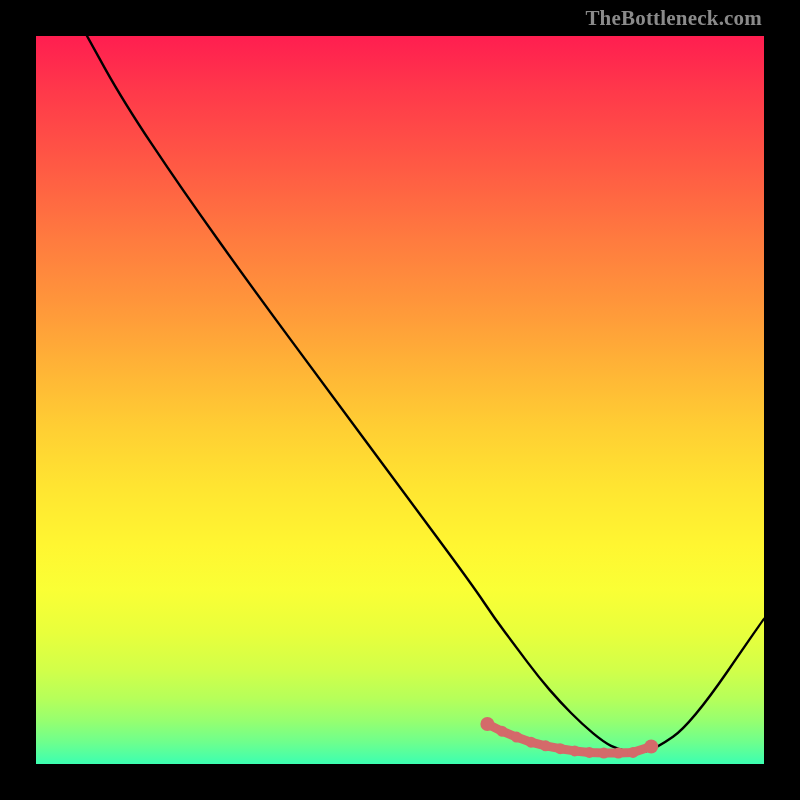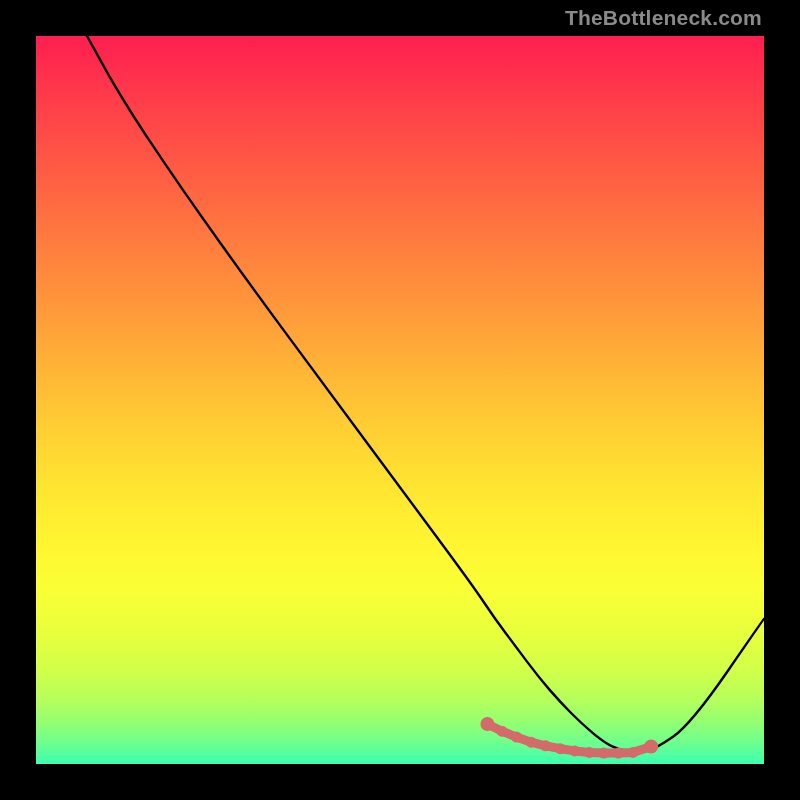--- a/index.html
+++ b/index.html
@@ -49,21 +49,21 @@
       #b6ff5a 91%,
       #97ff6f 94%,
       #6eff8d 97%,
       #3cffb1 100%
     );
   }
   .watermark {
     position: absolute;
     top: 6px;
     right: 38px;
-    font-family: Liberation Sans, sans-serif;
+    font-family: Liberation Serif, serif;
     font-size: 21px;
     font-weight: 600;
     color: #8a8a8a;
     letter-spacing: 0.2px;
   }
   svg.curve {
     position: absolute;
     left: 0;
     top: 0;
     width: 100%;

